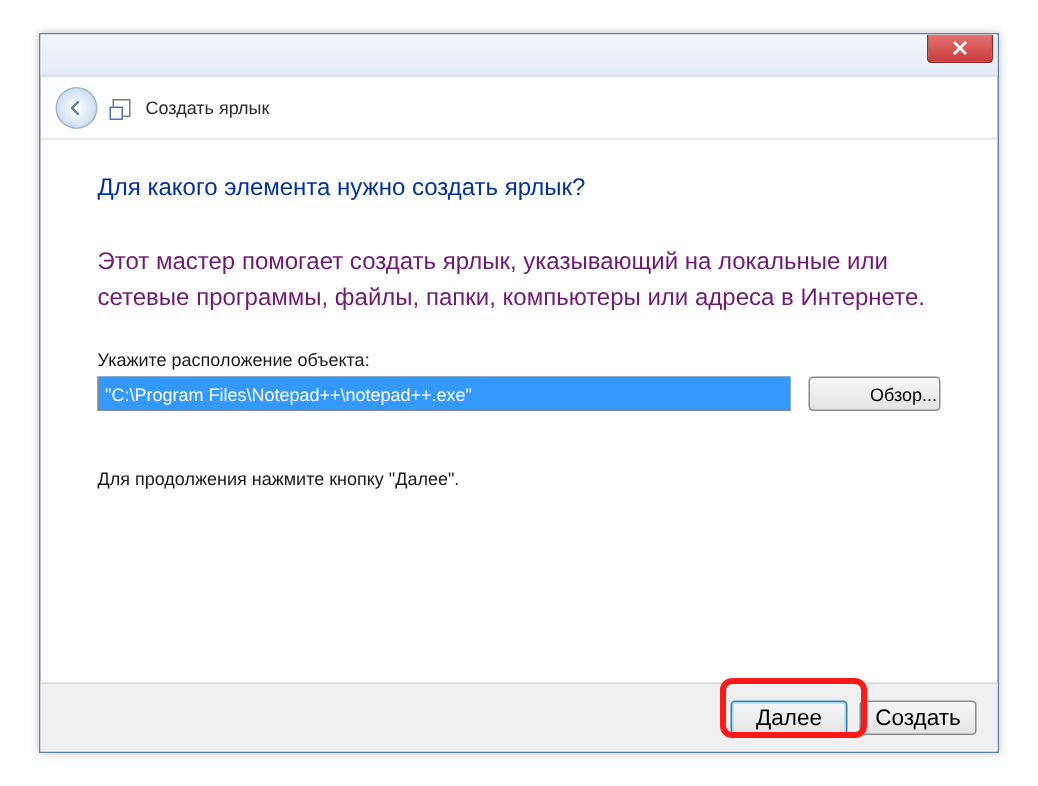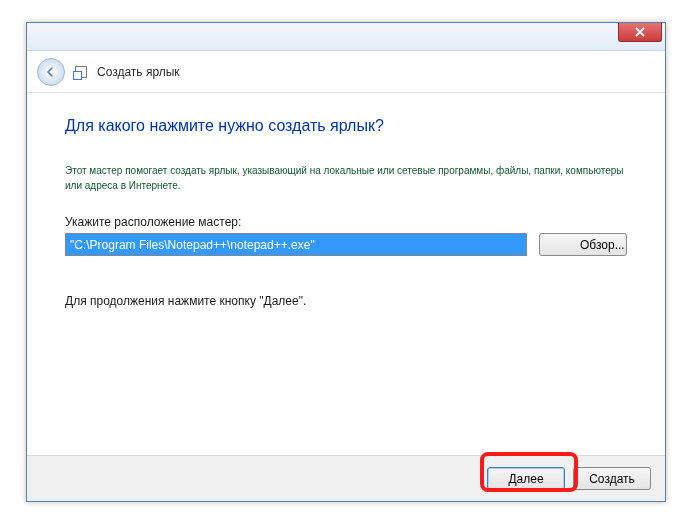--- a/index.html
+++ b/index.html
@@ -79,22 +79,22 @@
   }
   .content {
     padding: 24px 38px 0 38px;
   }
   .page-title {
     color: #003399;
     font-size: 16px;
     margin-bottom: 28px;
   }
   .description {
-    font-size: 10px;
-    color: #14532d;
+    font-size: 16px;
+    color: #701a75;
     line-height: 1.5;
     margin-bottom: 22px;
   }
   .field-label {
     font-size: 12px;
     color: #1a1a1a;
     margin-bottom: 4px;
   }
   .field-row {
     display: flex;
@@ -138,21 +138,21 @@
     justify-content: flex-end;
     align-items: center;
     gap: 8px;
     padding-right: 14px;
   }
   .footer button {
     width: 78px; height: 23px;
     background: linear-gradient(#f6f6f6, #e4e4e4);
     border: 1px solid #8a8a8a;
     border-radius: 3px;
-    font-size: 12px;
+    font-size: 15px;
     font-family: inherit;
     cursor: pointer;
   }
   .footer button.default {
     border: 1px solid #3c7fb1;
     box-shadow: inset 0 0 0 1px #a3d3f5;
   }
   .highlight {
     position: absolute;
     border: 4px solid #ff1a1a;
@@ -181,23 +181,23 @@
     <div class="back-btn">
       <svg viewBox="0 0 14 14">
         <path d="M8 3 L4 7 L8 11" stroke="#5e7a96" stroke-width="1.6" fill="none" stroke-linecap="round" stroke-linejoin="round"></path>
       </svg>
     </div>
     <div class="shortcut-icon"></div>
     <div class="header-title">Создать ярлык</div>
   </div>
 
   <div class="content">
-    <div class="page-title">Для какого нажмите нужно создать ярлык?</div>
+    <div class="page-title">Для какого элемента нужно создать ярлык?</div>
     <div class="description">Этот мастер помогает создать ярлык, указывающий на локальные или сетевые программы, файлы, папки, компьютеры или адреса в Интернете.</div>
-    <div class="field-label">Укажите расположение мастер:</div>
+    <div class="field-label">Укажите расположение объекта:</div>
     <div class="field-row">
       <input class="location-input" type="text" value="&quot;C:\Program Files\Notepad++\notepad++.exe&quot;" style="">
       <button class="browse-btn">Обзор...</button>
     </div>
     <div class="continue-text">Для продолжения нажмите кнопку "Далее".</div>
   </div>
 
   <div class="footer">
     <button class="default">Далее</button>
     <button>Создать</button>

